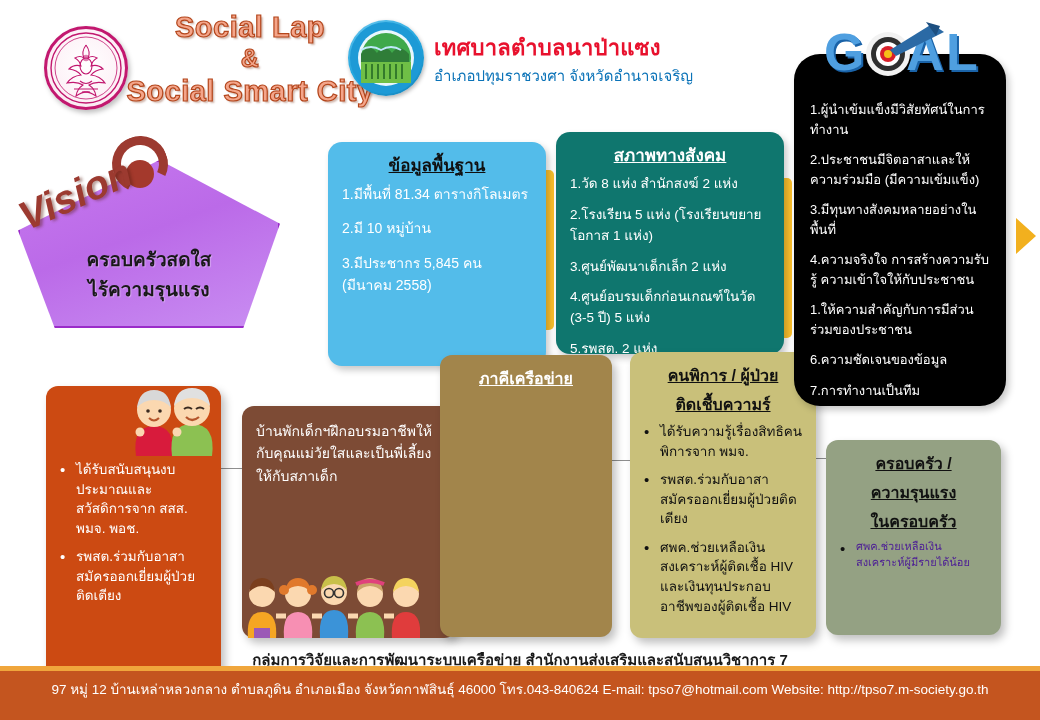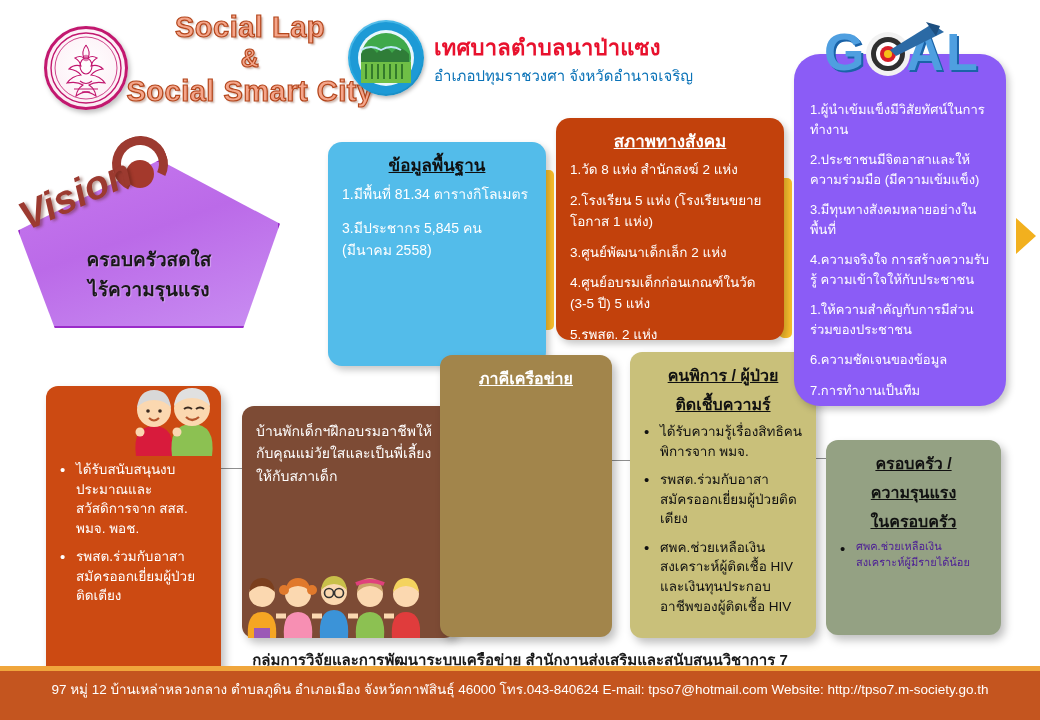--- a/index.html
+++ b/index.html
@@ -129,30 +129,30 @@
   
   #panel-basic {
     left: 328px; top: 142px; width: 218px; height: 224px;
     background: #53bcea; z-index: 3;
   }
   #panel-basic .panel-title { color: #101010; font-size: 17px; }
   #panel-basic li { color: #ffffff; font-size: 14px; margin-bottom: 13px; }
 
   
   #panel-social {
-    left: 556px; top: 118px; width: 228px; height: 222px;
-    background: #c2410c; z-index: 3;
+    left: 556px; top: 132px; width: 228px; height: 222px;
+    background: #0f766e; z-index: 3;
   }
   #panel-social .panel-title { color: #ffffff; font-size: 17px; }
   #panel-social li { color: #ffffff; font-size: 13.5px; margin-bottom: 10px; }
 
   
   #panel-goal {
     left: 794px; top: 54px; width: 212px; height: 352px;
-    background: #8b5cf6; z-index: 4;
+    background: #000000; z-index: 4;
     border-radius: 26px;
     padding: 46px 14px 10px 16px;
   }
   #panel-goal li { color: #ffffff; font-size: 13px; margin-bottom: 11px; line-height: 1.5; }
 
   
   .connector-bar {
     position: absolute; width: 13px; border-radius: 5px;
     background: #fbc02d; z-index: 2;
   }
@@ -348,20 +348,21 @@
 
   <div class="pentagon">
     <div class="pentagon-text">ครอบครัวสดใส</div>
     <div class="pentagon-text">ไร้ความรุนแรง</div>
   </div>
 
   <div class="panel" id="panel-basic">
     <div class="panel-title">ข้อมูลพื้นฐาน</div>
     <ul class="panel-list">
       <li>1.มีพื้นที่ 81.34 ตารางกิโลเมตร</li>
+      <li>2.มี 10 หมู่บ้าน</li>
       <li>3.มีประชากร  5,845 คน (มีนาคม 2558)</li>
     </ul>
   </div>
 
   <div class="connector-bar" id="bar-1"></div>
 
   <div class="panel" id="panel-social">
     <div class="panel-title">สภาพทางสังคม</div>
     <ul class="panel-list">
       <li>1.วัด 8 แห่ง สำนักสงฆ์ 2 แห่ง</li>

